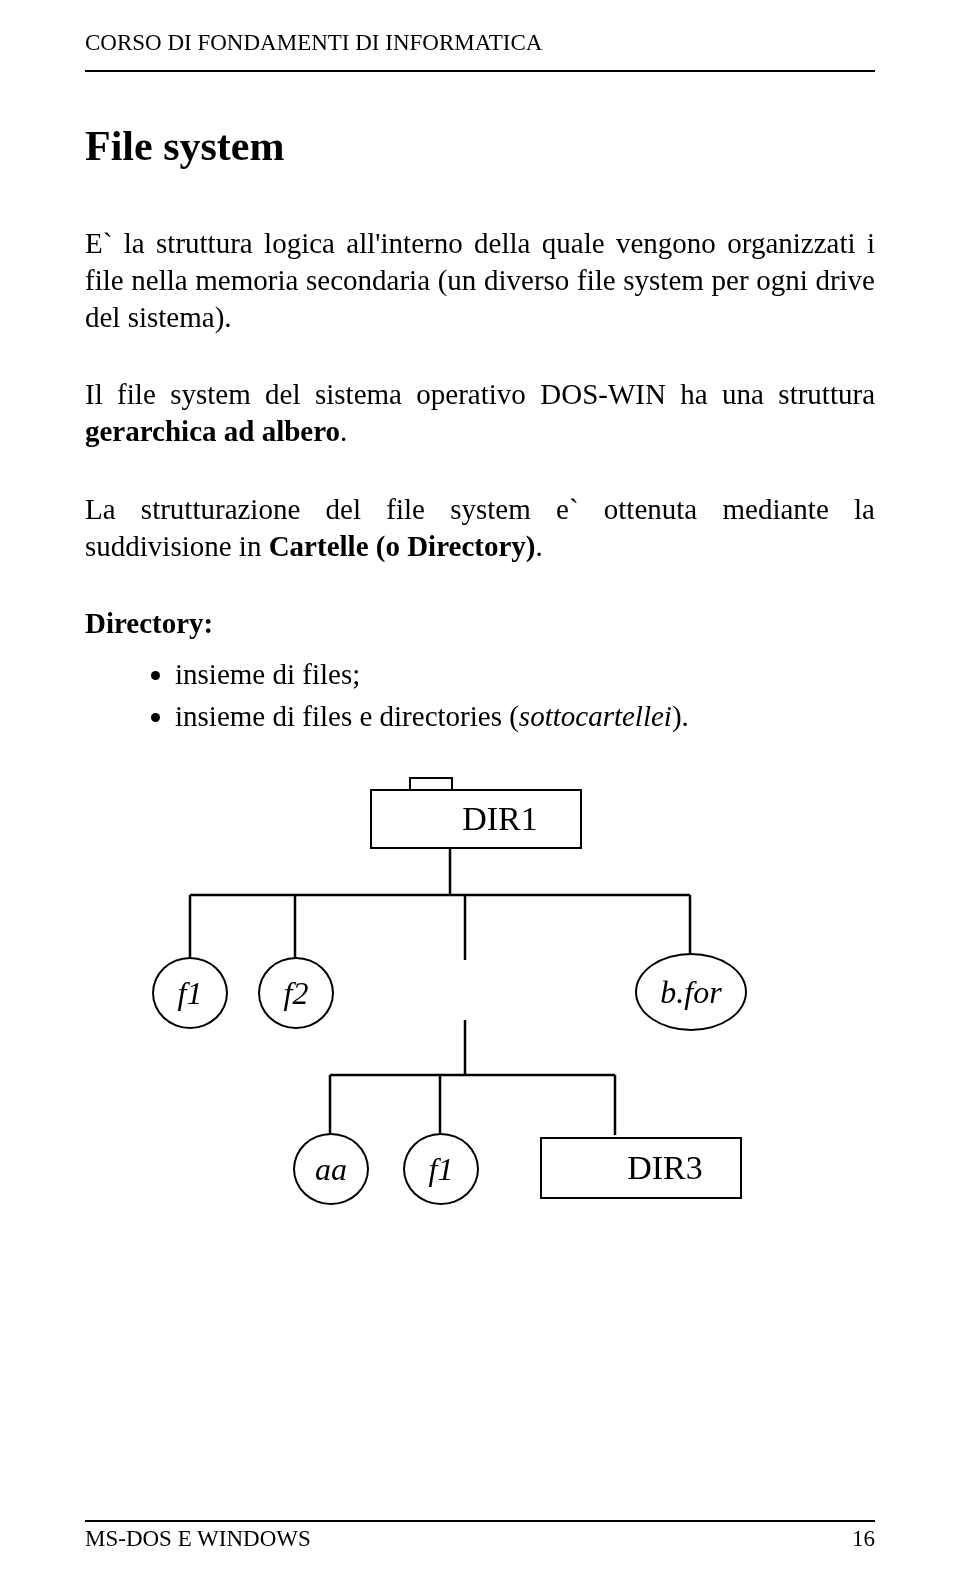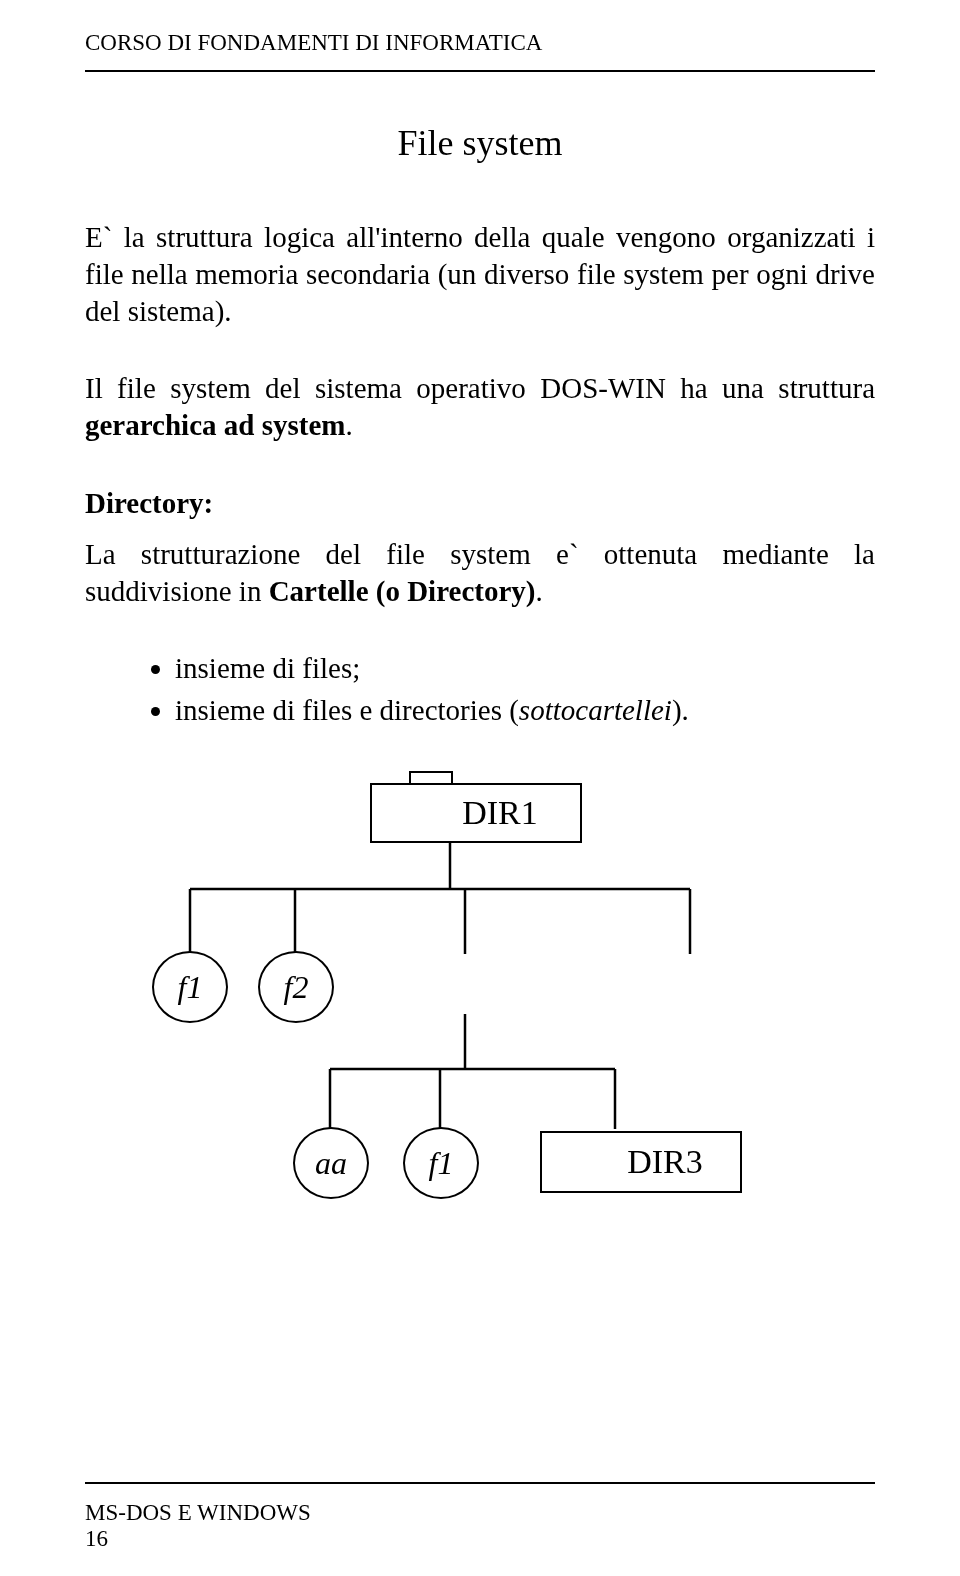--- a/index.html
+++ b/index.html
@@ -15,23 +15,22 @@
   .page {
     padding: 30px 85px 0 85px;
   }
   .header-line {
     font-size: 23px;
     border-bottom: 2px solid #000;
     padding-bottom: 14px;
     margin-bottom: 50px;
   }
   .title {
-    text-align: center;
-    font-size: 36px;
-    font-weight: normal;
+    font-size: 42px;
+    font-weight: bold;
     margin: 30px 0 55px 0;
   }
   .para {
     font-size: 29px;
     text-align: justify;
     margin: 0 0 40px 0;
     line-height: 1.28;
   }
   .bold { font-weight: bold; }
   .italic { font-style: italic; }
@@ -80,46 +79,45 @@
     width: 780px;
     height: 470px;
     pointer-events: none;
   }
   .footer {
     position: absolute;
     bottom: 24px;
     left: 85px;
     right: 85px;
     border-top: 2px solid #000;
-    padding-top: 16px;
+    padding-top: 4px;
     display: flex;
     justify-content: space-between;
     font-size: 23px;
-    flex-direction: column;
   }
 </style>
 </head>
 <body>
 
 <div class="page">
   <div class="header-line">CORSO DI FONDAMENTI DI INFORMATICA</div>
 
   <div class="title">File system</div>
 
   <p class="para">E` la struttura logica all'interno della quale vengono organizzati i file nella memoria secondaria (un diverso file system per ogni drive del sistema).</p>
 
   <p class="para">
-    <span>Il file system del sistema operativo DOS-WIN ha una struttura </span><span class="bold">gerarchica ad system</span><span>.</span>
+    <span>Il file system del sistema operativo DOS-WIN ha una struttura </span><span class="bold">gerarchica ad albero</span><span>.</span>
   </p>
-
-  <p class="para bold" style="margin-bottom:14px;">Directory:</p>
 
   <p class="para">
     <span>La strutturazione del file system e` ottenuta mediante la suddivisione in </span><span class="bold">Cartelle (o Directory)</span><span>.</span>
   </p>
+
+  <p class="para bold" style="margin-bottom:14px;">Directory:</p>
 
   <ul class="bullets">
     <li>insieme di files;</li>
     <li>
       <span>insieme di files e directories (</span><span class="italic">sottocartellei</span><span>).</span>
     </li>
   </ul>
 
   <div class="diagram">
     <svg class="lines">
@@ -141,20 +139,21 @@
       <line x1="240" y1="310" x2="240" y2="370" stroke="#000" stroke-width="2.5"></line>
       <line x1="350" y1="310" x2="350" y2="370" stroke="#000" stroke-width="2.5"></line>
       <line x1="525" y1="310" x2="525" y2="370" stroke="#000" stroke-width="2.5"></line>
     </svg>
 
     <div style="position:absolute; left:319px; top:12px; width:40px; height:14px; border:2.5px solid #000; border-bottom:none; background:#fff;"></div>
     <div class="box" style="left:280px; top:24px; width:160px; height:56px;">DIR1</div>
 
     <div class="circle" style="left:62px; top:192px; width:72px; height:68px;">f1</div>
     <div class="circle" style="left:168px; top:192px; width:72px; height:68px;">f2</div>
+    <div class="circle" style="left:545px; top:188px; width:108px; height:74px;">b.for</div>
 
     <div class="circle" style="left:203px; top:368px; width:72px; height:68px;">aa</div>
     <div class="circle" style="left:313px; top:368px; width:72px; height:68px;">f1</div>
     <div class="box" style="left:450px; top:372px; width:150px; height:58px;">DIR3</div>
   </div>
 </div>
 
 <div class="footer">
   <span>MS-DOS  E WINDOWS</span>
   <span>16</span>

